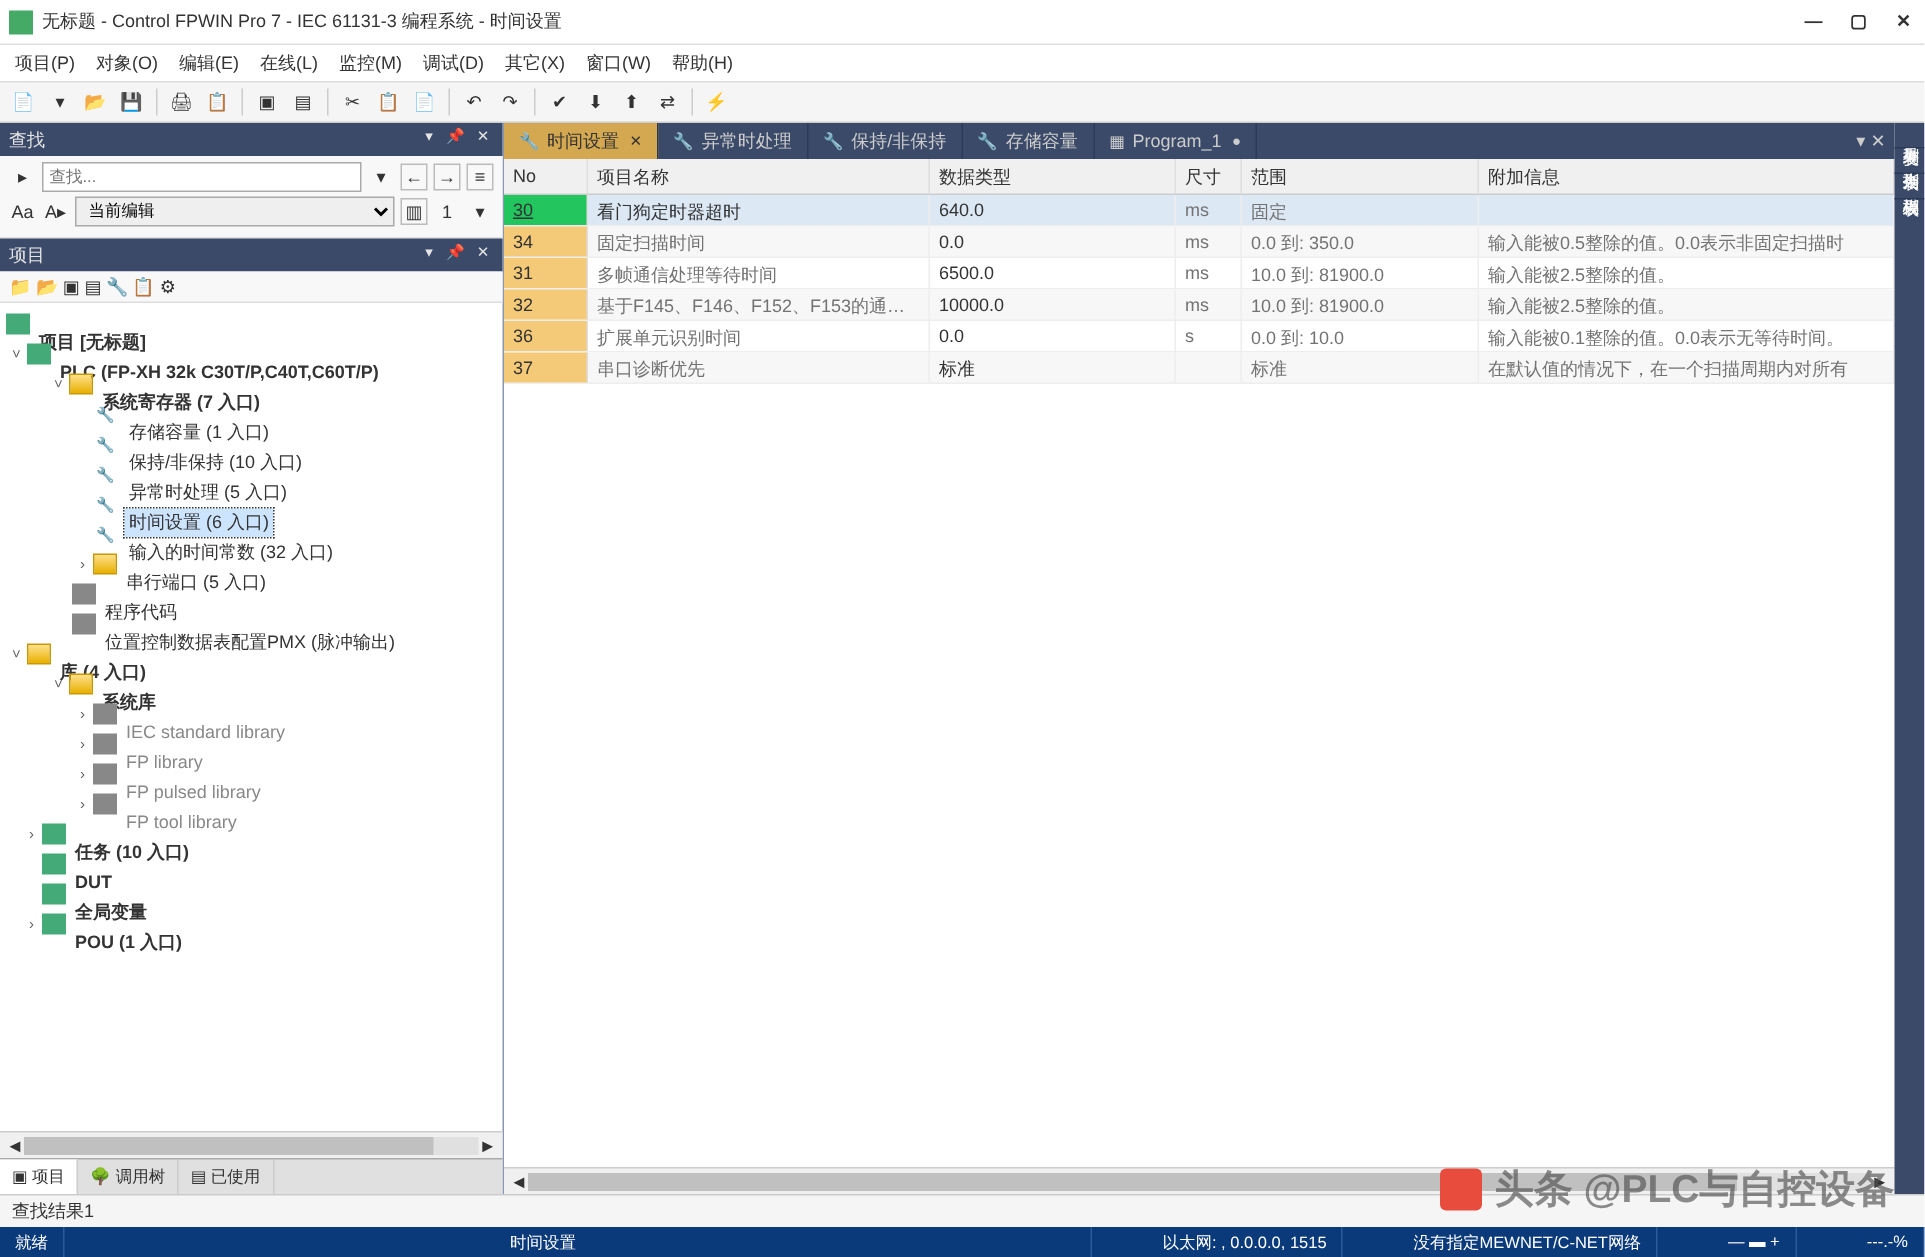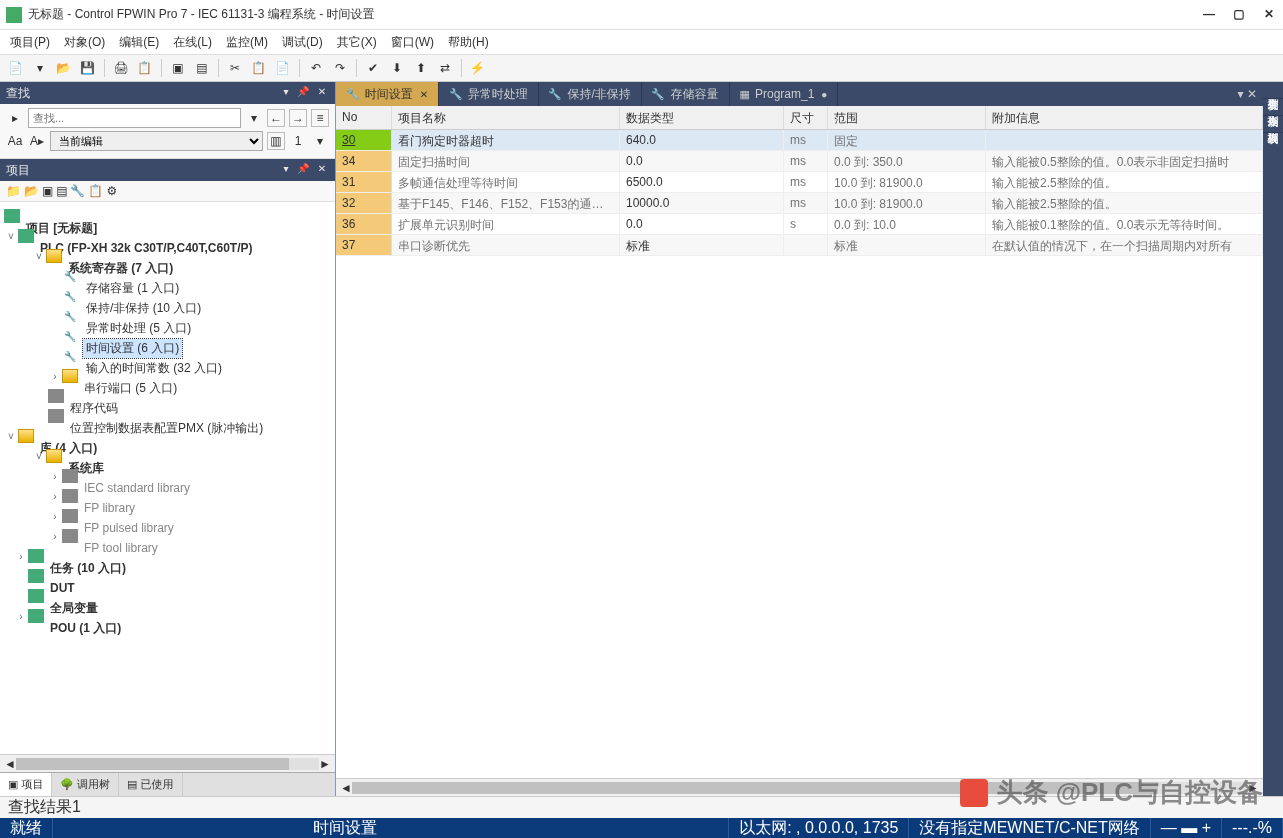--- a/index.html
+++ b/index.html
@@ -60,33 +60,33 @@
 .tabbar .spacer { flex:1; }
 .tabbar .tend { color:#ccc; padding:0 6px; display:flex; align-items:center; gap:4px; cursor:pointer; }
 
 .gridhdr { display: flex; height: 24px; background: #f0f0f0; border-bottom: 1px solid #ccc; }
 .gridhdr .gh { padding: 4px 6px; border-right: 1px solid #ddd; font-size: 12px; }
 .gridbody { flex: 1; overflow: auto; background:#fff; }
 .grow { display: flex; height: 21px; border-bottom: 1px solid #eee; font-size: 12px; }
 .grow .gc { padding: 3px 6px; border-right: 1px solid #eee; overflow: hidden; text-overflow: ellipsis; white-space: nowrap; }
 .grow.sel { background: #dde8f5; }
 .grow .gc.no { background: #f4c978; border-right: 1px solid #ddd; }
-.grow.sel .gc.no { background: #84cc16; text-decoration: underline; }
+.grow.sel .gc.no { background: #22c55e; text-decoration: underline; }
 .grow.alt { background: #f7f7f7; }
 .gc.gray { color: #737373; }
 .hscroll { height: 18px; background:#f0f0f0; border-top:1px solid #ccc; display:flex; align-items:center; padding:0 4px; }
 .hscroll .hbar { flex:1; height:12px; background:#e0e0e0; position:relative; }
 .hscroll .hthumb { position:absolute; left:0; width:90%; height:100%; background:#c0c0c0; }
 
 .sidebar { width: 20px; background: #3a4a68; display: flex; flex-direction: column; }
 .sidebar .sitem { writing-mode: vertical-rl; color: #fff; padding: 8px 3px; cursor: pointer; font-size: 11px; border-bottom: 1px solid #2a3a58; }
 
-.findresult { height: 22px; background: #f5f5f5; border-top: 1px solid #ccc; display: flex; align-items: center; padding: 0 8px; font-size: 16px; }
-
-.statusbar { height: 20px; background: #0a3a7a; color: #fff; display: flex; align-items: center; font-size: 16px; }
+.findresult { height: 22px; background: #f5f5f5; border-top: 1px solid #ccc; display: flex; align-items: center; padding: 0 8px; font-size: 12px; }
+
+.statusbar { height: 20px; background: #0a3a7a; color: #fff; display: flex; align-items: center; font-size: 11px; gap: 37px; }
 .statusbar .scell { padding: 0 10px; border-right: 1px solid #2a5a9a; height: 100%; display: flex; align-items: center; }
 .statusbar .sflex { flex: 1; }
 
 .watermark { position: fixed; right: 20px; bottom: 28px; font-size: 26px; font-weight: bold; color: rgba(80,80,80,0.65); pointer-events: none; display:flex; align-items:center; gap:8px; }
 .watermark .wm-icon { width:28px; height:28px; background:#e74c3c; border-radius:4px; }
 
 .c-no{width:56px} .c-name{width:228px} .c-type{width:164px} .c-unit{width:44px} .c-range{width:158px} .c-info{flex:1}
 </style>
 </head>
 <body>
@@ -409,21 +409,21 @@
   </div>
 </div>
 
 <div class="findresult">
   <span>查找结果1</span>
 </div>
 
 <div class="statusbar">
   <div class="scell">就绪</div>
   <div class="scell sflex" style="padding-left:260px">时间设置</div>
-  <div class="scell">以太网: , 0.0.0.0, 1735</div>
+  <div class="scell">以太网: , 0.0.0.0, 1515</div>
   <div class="scell">没有指定MEWNET/C-NET网络</div>
   <div class="scell">— ▬ +</div>
   <div class="scell">---.-%</div>
 </div>
 
 <div class="watermark">
   <div class="wm-icon"></div>
   <span>头条 @PLC与自控设备</span>
 </div>
 

